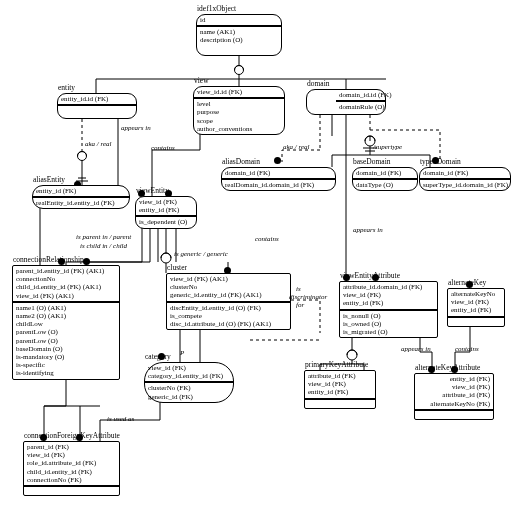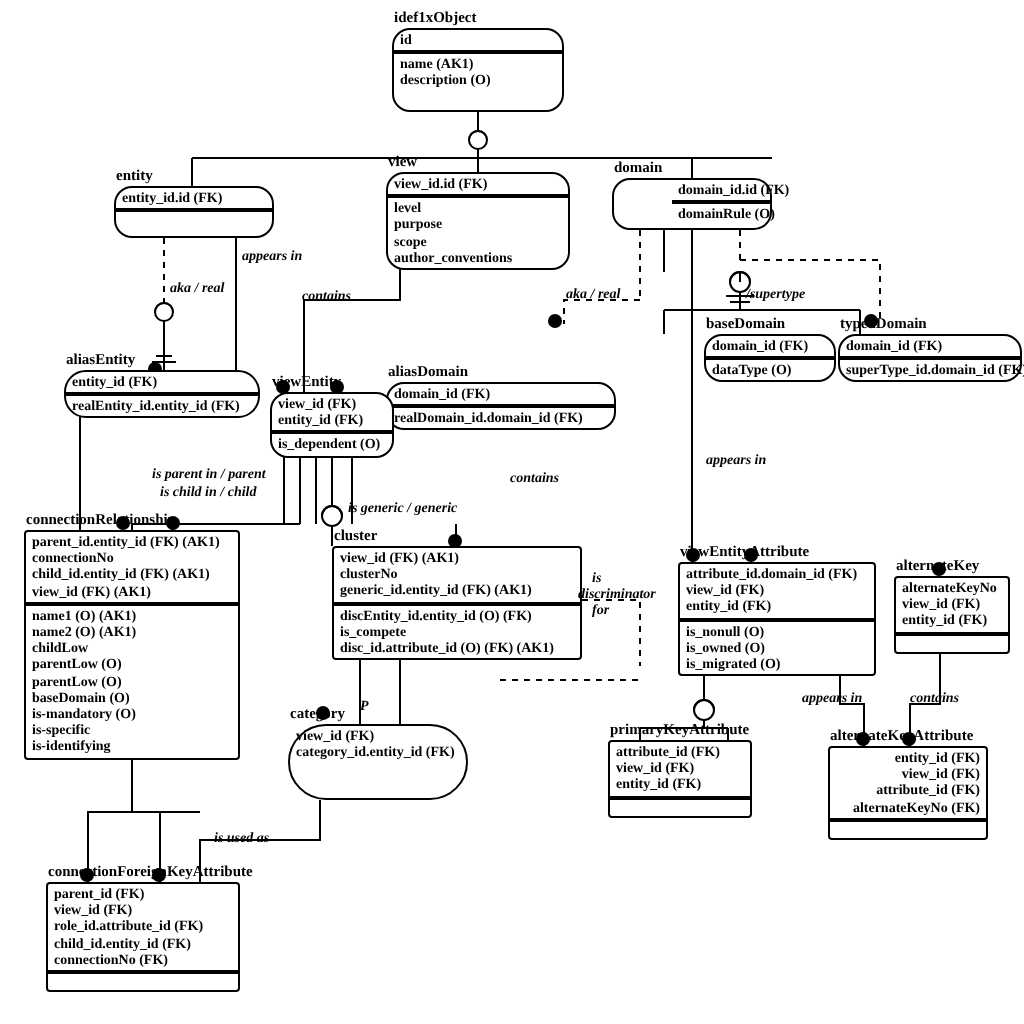--- a/index.html
+++ b/index.html
@@ -1,18 +1,18 @@
 <!DOCTYPE html>
 <html><head>
 <meta charset="utf-8">
 <style>
   html,body{margin:0;padding:0;background:#fff;}
   body{width:512px;height:512px;position:relative;overflow:hidden;
        font-family:"Liberation Serif",serif;color:#000;}
-  #canvas{position:absolute;inset:0;width:512px;height:424px;font-weight:bold;}
+  #canvas{position:absolute;inset:0;width:512px;height:424px;}
   svg.wires{position:absolute;left:0;top:0;width:512px;height:512px;pointer-events:none;}
 
   .ent{position:absolute;box-sizing:border-box;border:1px solid #000;background:#fff;}
   .ent.ind{border-radius:9px;}
   .ent.dep{border-radius:2px;}
   .ent .ttl{position:absolute;left:0px;top:-11px;font-size:7.5px;line-height:9px;white-space:nowrap;background:transparent;}
   .ent .keyz{padding:1px 3px 1px 3px;}
   .ent .bdy{padding:1px 3px 1px 3px;}
   .ent .sep{border-top:2px solid #000000;}
   .ent .at{font-size:7px;line-height:8.2px;white-space:nowrap;}
@@ -135,21 +135,21 @@
       </div>
       <div class="ent ind" style="left: 306px; top: 89px; width: 80px; min-height: 26px; padding-left: 29px;">
         <div class="ttl">domain</div>
         <div class="keyz">
           <div class="at">domain_id.id (FK)</div>
         </div>
         <div class="bdy sep">
           <div class="at">domainRule (O)</div>
         </div>
       </div>
-      <div class="ent ind" style="left: 193px; top: 167px; width: 115px; min-height: 22px; margin-top: 24px;">
+      <div class="ent ind" style="left: 221px; top: 167px; width: 115px; min-height: 22px;">
         <div class="ttl">aliasDomain</div>
         <div class="keyz">
           <div class="at">domain_id (FK)</div>
         </div>
         <div class="bdy sep">
           <div class="at">realDomain_id.domain_id (FK)</div>
         </div>
       </div>
       <div class="ent ind" style="left: 352px; top: 167px; width: 66px; min-height: 22px;">
         <div class="ttl">baseDomain</div>
@@ -241,20 +241,24 @@
           <div class="at">view_id (FK)</div>
           <div class="at">entity_id (FK)</div>
         </div>
         <div class="bdy sep" style="min-height: 6px;"></div>
       </div>
       <div class="ent dep" style="left: 144px; top: 362px; width: 90px; min-height: 38px; border-radius: 19px;">
         <div class="ttl">category</div>
         <div class="keyz">
           <div class="at">view_id (FK)</div>
           <div class="at">category_id.entity_id (FK)</div>
+        </div>
+        <div class="bdy sep">
+          <div class="at">clusterNo (FK)</div>
+          <div class="at">generic_id (FK)</div>
         </div>
       </div>
       <div class="ent dep" style="left: 304px; top: 370px; width: 72px; min-height: 36px;">
         <div class="ttl">primaryKeyAttribute</div>
         <div class="keyz">
           <div class="at">attribute_id (FK)</div>
           <div class="at">view_id (FK)</div>
           <div class="at">entity_id (FK)</div>
         </div>
         <div class="bdy sep" style="min-height: 6px;"></div>

